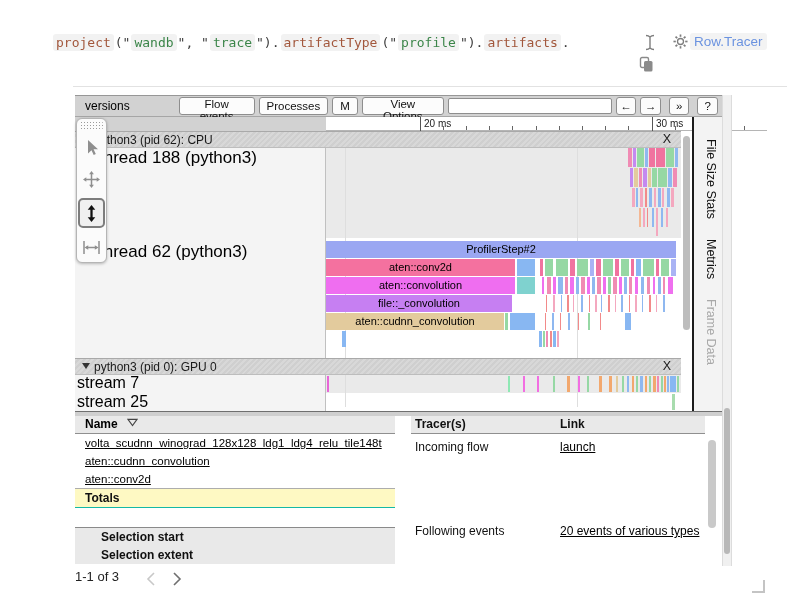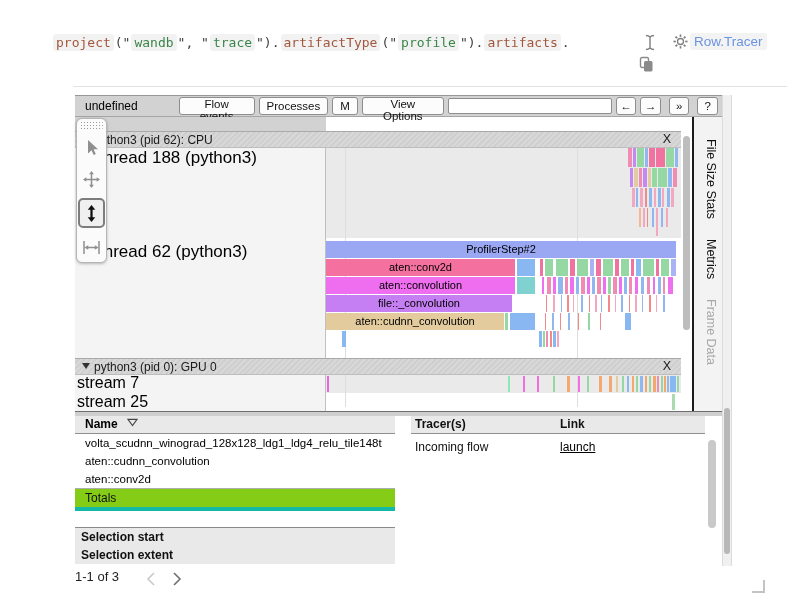--- a/index.html
+++ b/index.html
@@ -73,26 +73,26 @@
   .side-tab.disabled{color:#a8a8a8;cursor:default;}
   
   .hdivider{position:absolute;left:0;top:316px;width:647px;height:5px;background:#cfcfcf;
             border-top:1px solid #6f6f6f;box-sizing:border-box;}
   .panel{position:absolute;left:0;top:321px;width:647px;height:150px;background:#fff;}
   .ltable{position:absolute;left:0;top:0;width:320px;}
   .thead{height:17px;background:#e9e9e9;border-bottom:1px solid #8f8f8f;
          font-size:12px;font-weight:bold;color:#000;padding-left:10px;line-height:17px;}
   .link-row{height:18px;line-height:18px;font-size:11.5px;padding-left:10px;
             overflow:hidden;white-space:nowrap;}
-  .link-row a{color:#000;cursor:pointer;}
-  .totals{height:18px;line-height:18px;background:#84cc16;border-top:1px solid #adadad;
-          border-bottom:4px solid #14b8a6;font-size:12px;font-weight:normal;padding-left:10px;}
+  .link-row a{color:#000;text-decoration:underline;cursor:pointer;}
+  .totals{height:18px;line-height:18px;background:#fef9c3;border-top:1px solid #adadad;
+          border-bottom:1px solid #14b8a6;font-size:12px;font-weight:bold;padding-left:10px;}
   .sel-block{position:absolute;left:0;top:111px;width:320px;border-top:1px solid #8a8a8a;}
   .sel-row{height:18px;line-height:18px;background:#e9e9e9;font-size:12px;font-weight:bold;
-           padding-left:6px;}
+           padding-left:26px;}
   .rtable{position:absolute;left:336px;top:0;width:294px;}
   .rthead{height:17px;background:#e9e9e9;border-bottom:1px solid #8f8f8f;display:flex;
           font-size:12px;font-weight:bold;line-height:17px;}
   .rthead .c1{width:145px;padding-left:4px;}
   .rt-body{margin-top:4px;}
   .ev-row{display:flex;height:18px;line-height:18px;font-size:12px;margin-bottom:24px;}
   .ev-row .c1{width:145px;padding-left:4px;}
   .ev-row a{color:#000;text-decoration:underline;cursor:pointer;}
   .panel-scroll{position:absolute;left:630px;top:17px;width:13px;height:133px;background:#fff;}
   .panel-thumb{position:absolute;left:633px;top:24px;width:8px;height:88px;background:#c9c9c9;border-radius:4px;}
@@ -133,33 +133,54 @@
   <span class="rowtracer">Row.Tracer</span>
   <svg class="q-icon" style="left:639px;top:56px;" width="15" height="16" viewBox="0 0 15 16">
     <rect x="1.5" y="1.5" width="8" height="10" rx="1.5" fill="none" stroke="#8a8a8a" stroke-width="1.4"></rect>
     <rect x="5" y="5" width="8.5" height="10.5" rx="1.5" fill="#8a8a8a"></rect>
   </svg>
   <div class="q-divider"></div>
 
   <div class="widget">
 
     <div class="toolbar">
-      <span class="tb-title">undefined</span>
+      <span class="tb-title">versions</span>
       <button class="tb-btn">Flow events</button>
       <button class="tb-btn">Processes</button>
       <button class="tb-btn">M</button>
       <button class="tb-btn">View Options</button>
       <input class="tb-search" value="" style="">
       <button class="tb-btn tb-nav">←</button>
       <button class="tb-btn tb-nav">→</button>
       <button class="tb-btn tb-nav gap6">»</button>
       <button class="tb-btn tb-nav gap6">?</button>
     </div>
 
     <div class="ruler-left"></div>
+    <div class="ruler" id="ruler">
+        <div class="major" style="left: 94px;">
+          <span>20 ms</span>
+        </div>
+        <div class="major" style="left: 326px;">
+          <span>30 ms</span>
+        </div>
+        <div class="minor" style="left: 117px;"></div>
+        <div class="minor" style="left: 140px;"></div>
+        <div class="minor" style="left: 163px;"></div>
+        <div class="minor" style="left: 186px;"></div>
+        <div class="minor" style="left: 210px;"></div>
+        <div class="minor" style="left: 233px;"></div>
+        <div class="minor" style="left: 256px;"></div>
+        <div class="minor" style="left: 279px;"></div>
+        <div class="minor" style="left: 302px;"></div>
+        <div class="minor" style="left: 349px;"></div>
+        <div class="minor" style="left: 372px;"></div>
+        <div class="minor" style="left: 395px;"></div>
+        <div class="minor" style="left: 418px;"></div>
+      </div>
 
     <div class="tl-base"></div>
     <div class="label-col"></div>
     <div class="band" style="left:251px;top:53px;width:355px;height:90px;"></div>
     <div class="band" style="left:251px;top:280px;width:355px;height:18px;"></div>
     <div id="gridlines">
         <div class="gridline" style="left: 270px;"></div>
         <div class="gridline" style="left: 502px;"></div>
       </div>
 
@@ -416,20 +437,24 @@
           <span class="c1">Tracer(s)</span>
           <span>Link</span>
         </div>
         <div class="rt-body" id="eventrows">
             <div class="ev-row">
               <span class="c1">Incoming flow</span>
               <a>launch</a>
             </div>
             <div class="ev-row">
             </div>
+            <div class="ev-row">
+              <span class="c1">Following events</span>
+              <a>20 events of various types</a>
+            </div>
           </div>
       </div>
       <div class="panel-scroll"></div>
       <div class="panel-thumb"></div>
     </div>
   </div>
 
   <div class="outer-scroll"></div>
   <div class="outer-thumb"></div>
 

